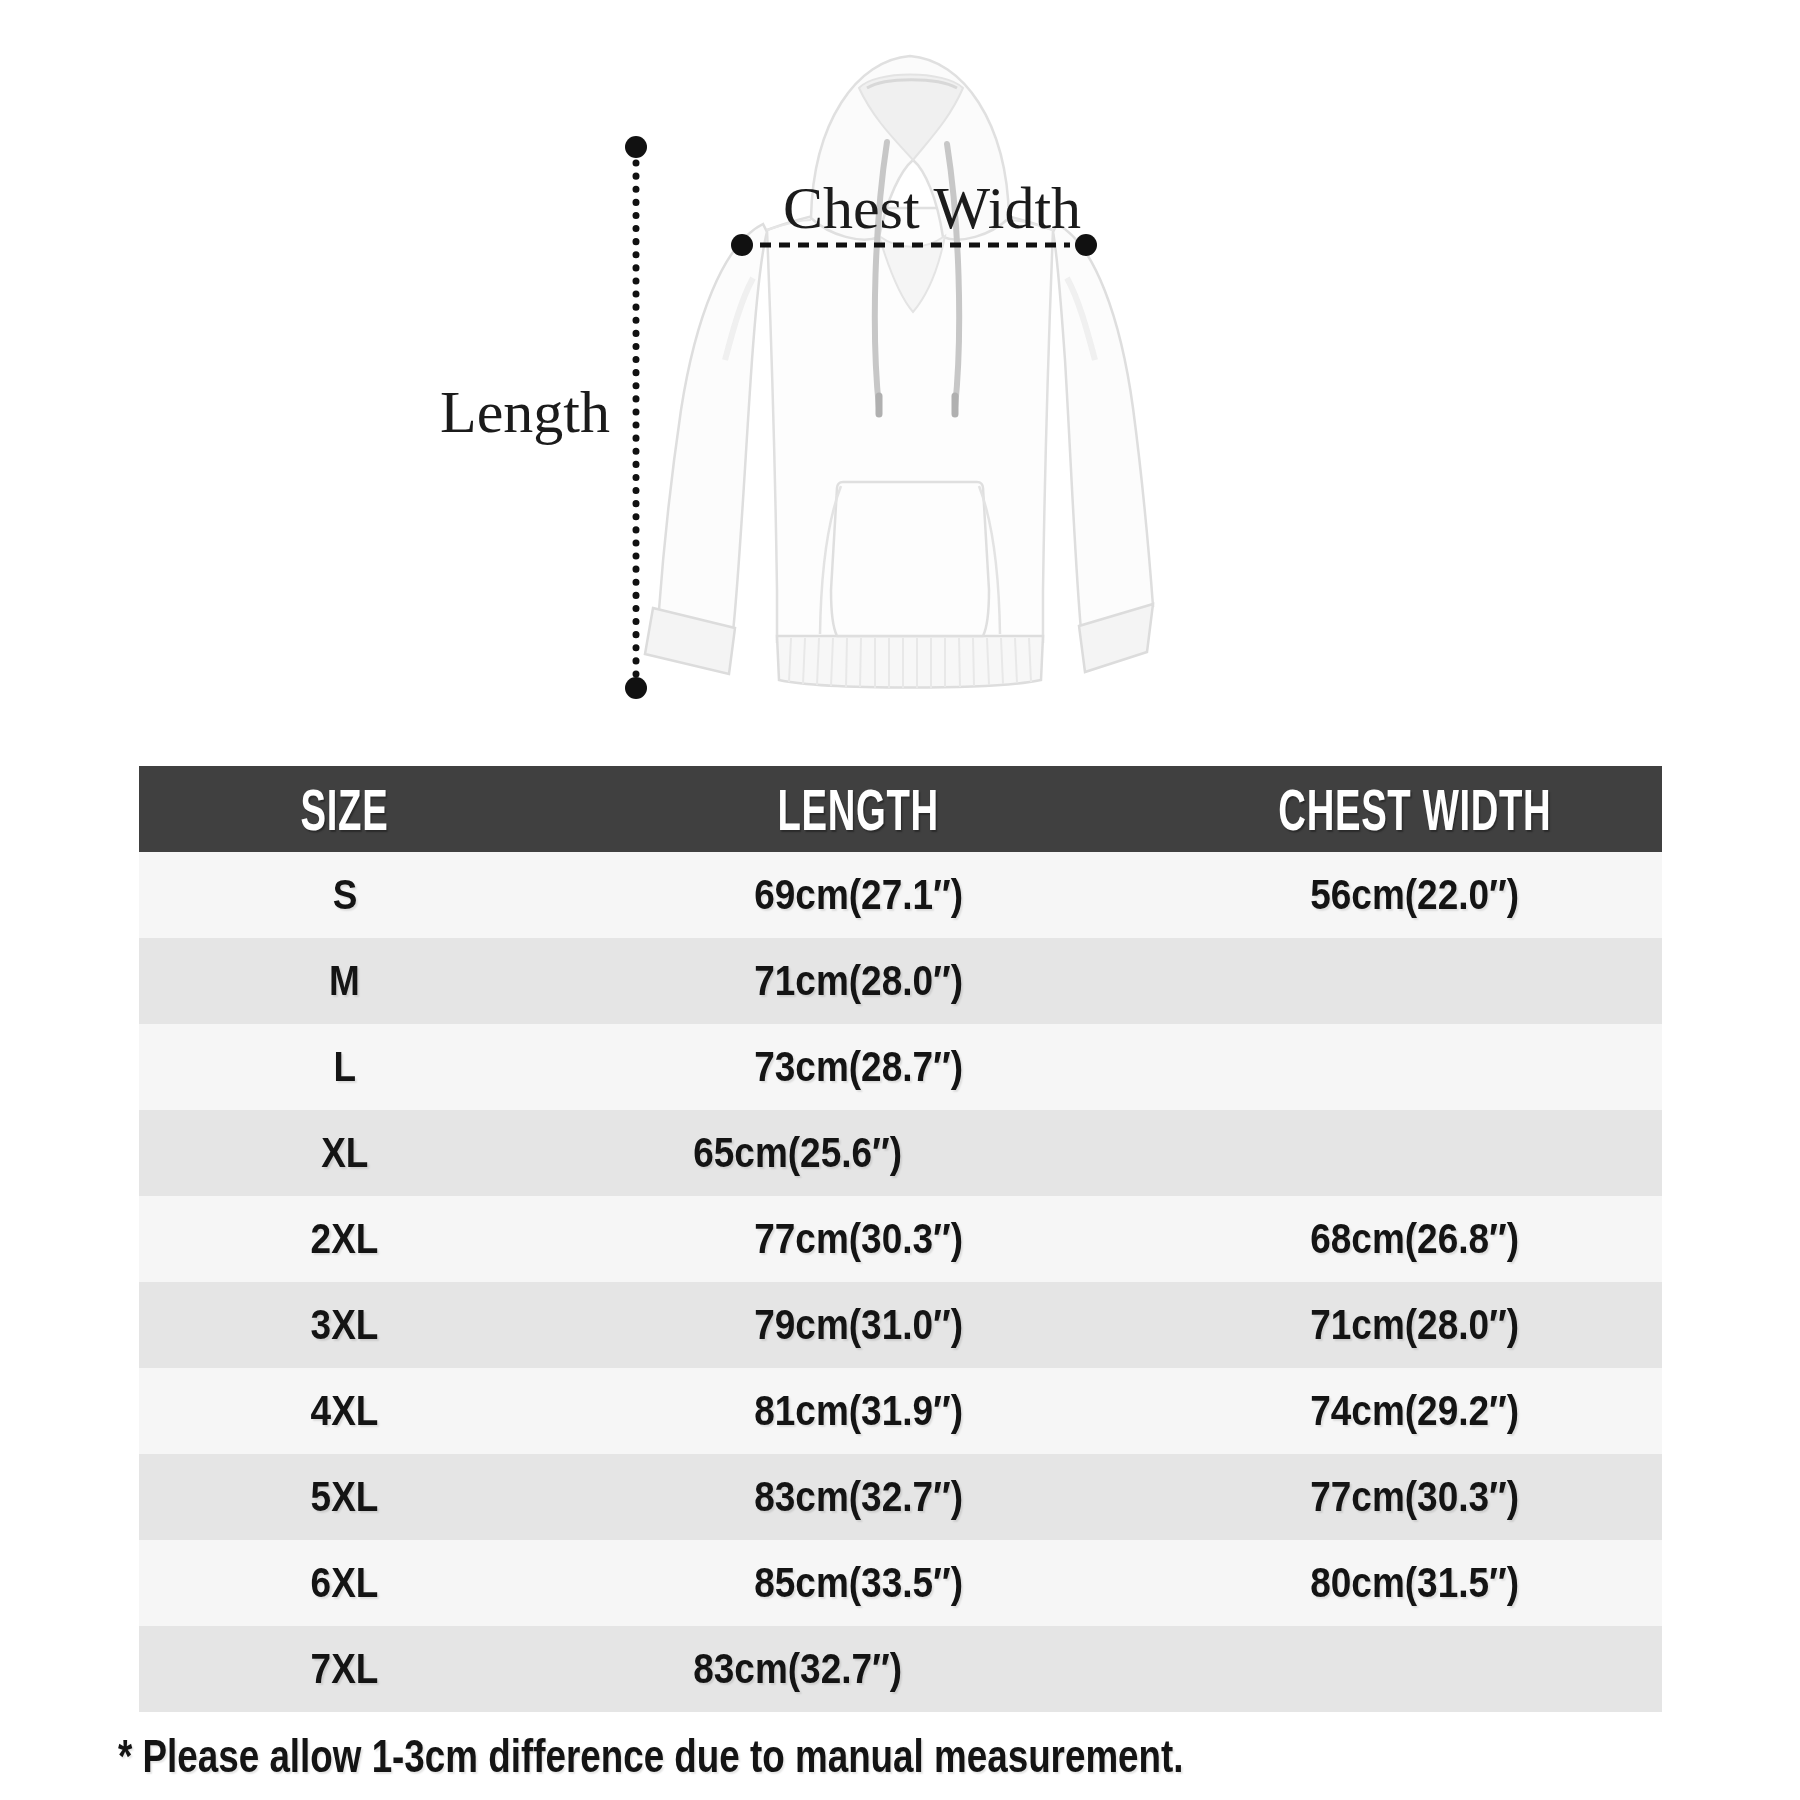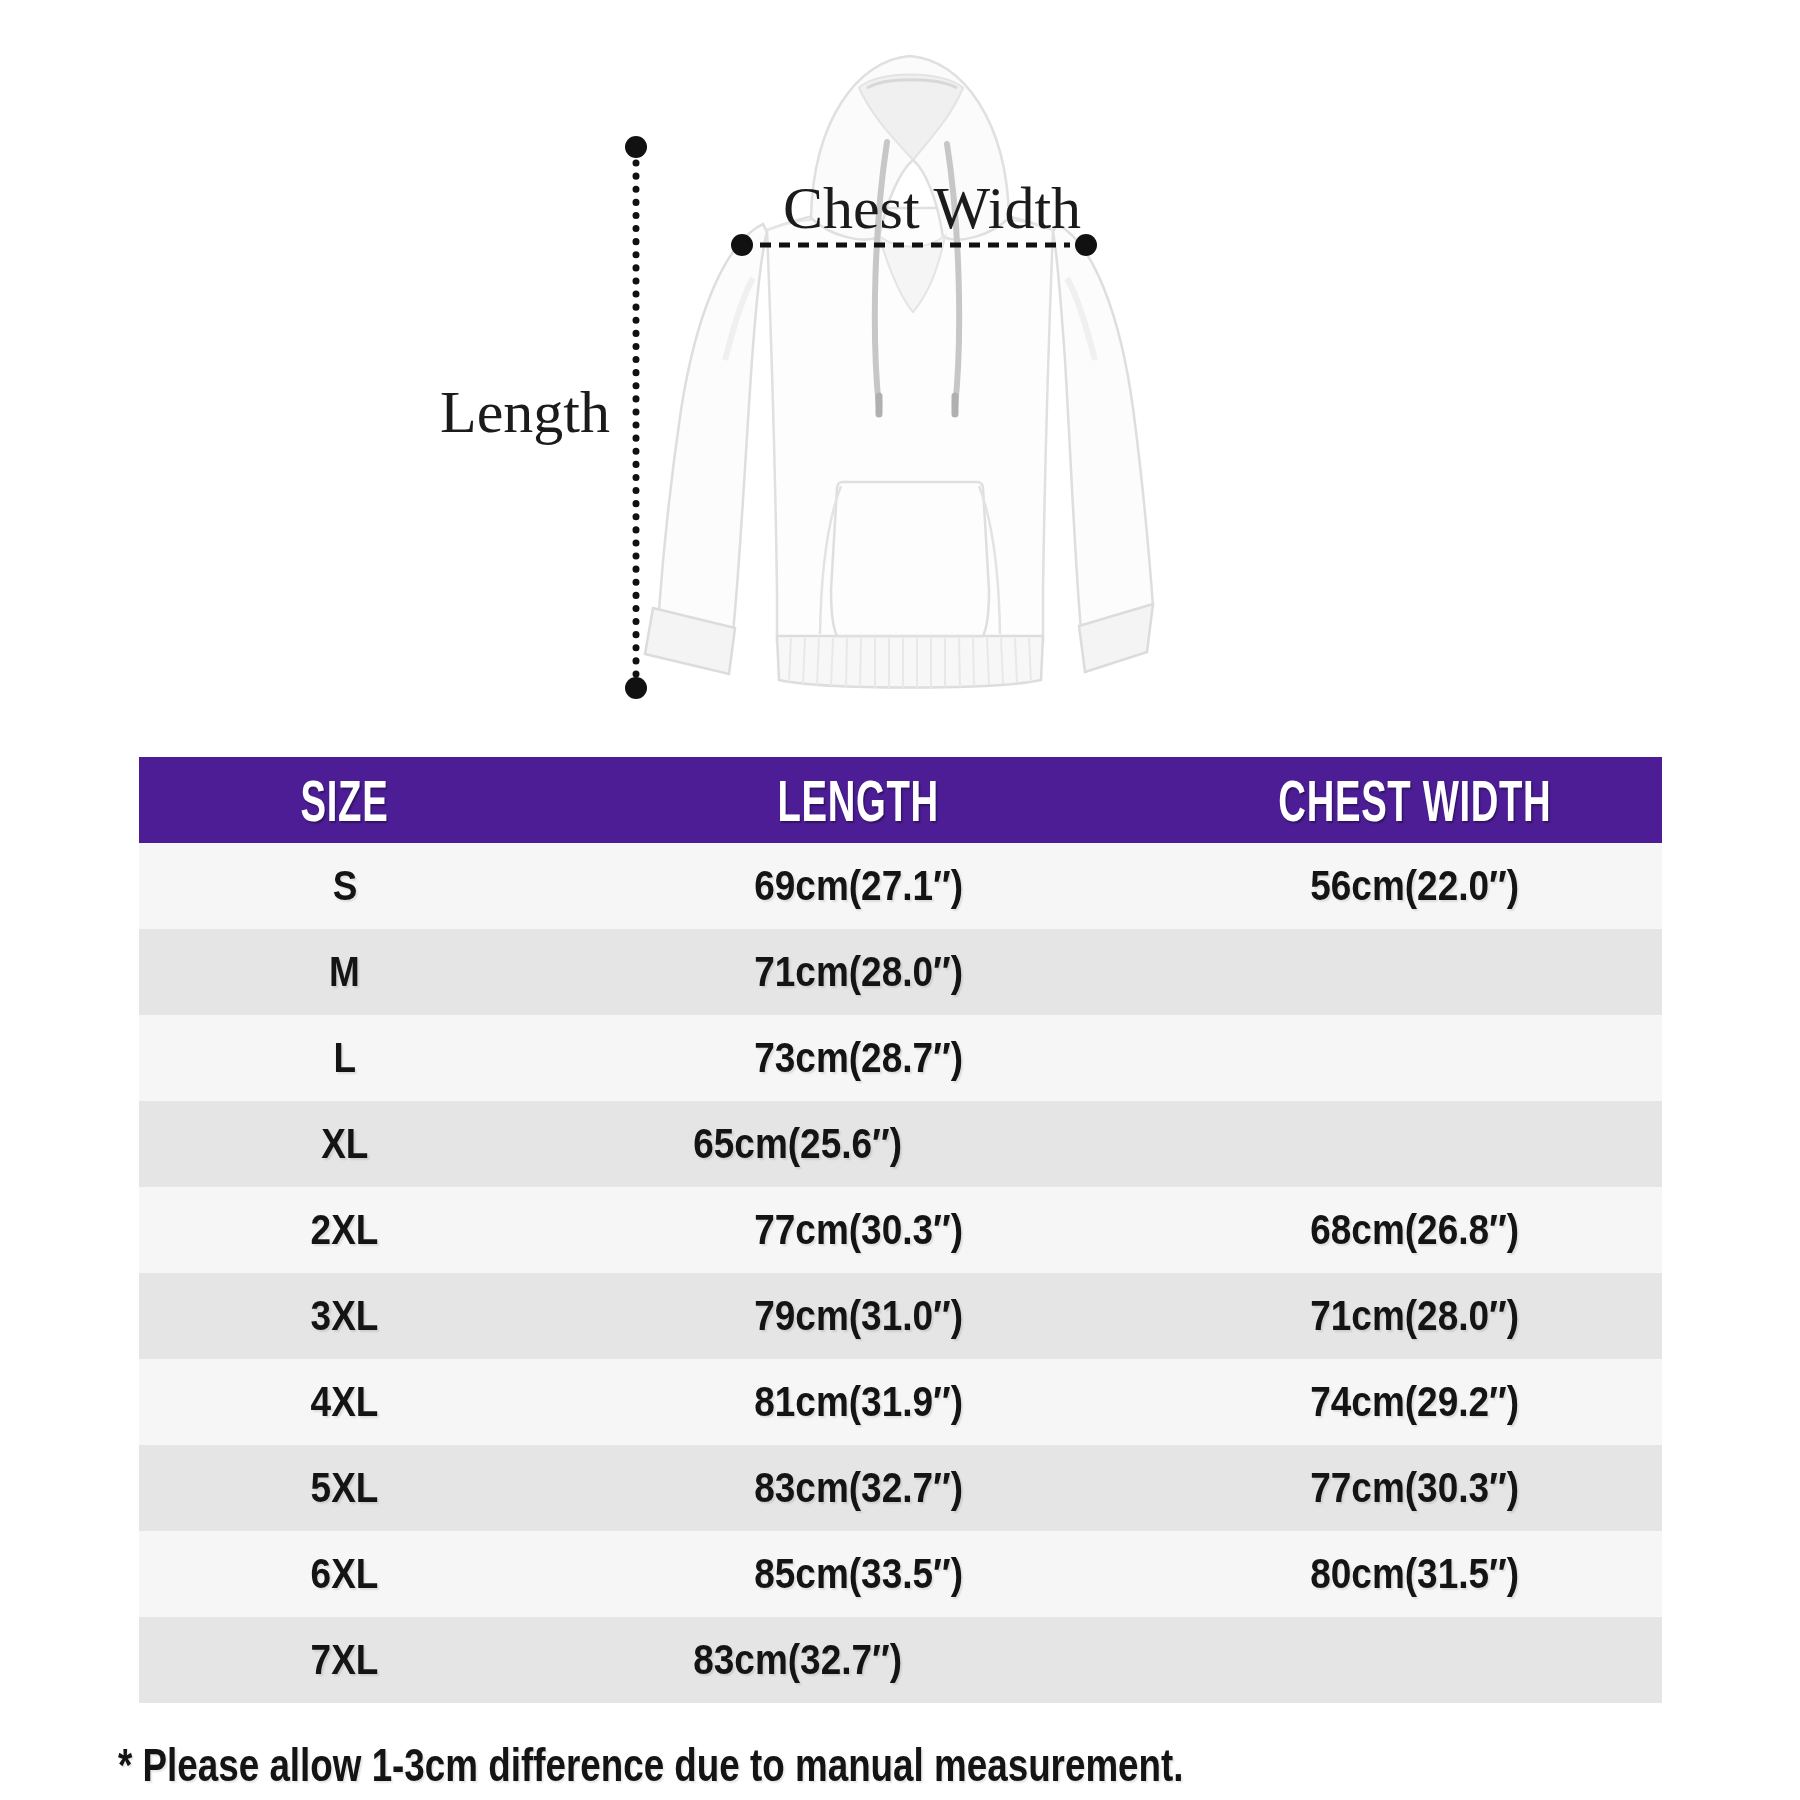--- a/index.html
+++ b/index.html
@@ -14,40 +14,40 @@
     font-size:60px;color:#1b1b1b;white-space:nowrap;transform:translateX(-50%);
   }
   #length-label{left:525px;top:378px;}
   #chest-label{left:932px;top:174px;}
   .measure-svg{position:absolute;overflow:visible;}
   #v-line-svg{left:614px;top:135px;}
   #h-line-svg{left:720px;top:223px;}
   
   #size-table{position:absolute;left:139px;top:757px;width:1523px;}
   .t-row{display:flex;width:100%;height:86px;align-items:center;}
-  .t-head{background:#4c1d95;}
+  .t-head{background:#404040;margin-top:9px;}
   .t-row.light{background:#f6f6f6;}
   .t-row.dark{background:#e5e5e5;}
   .t-cell{box-sizing:border-box;text-align:center;overflow:visible;white-space:nowrap;}
   .c1{width:27%;}
   .c2{width:40.5%;}
   .c3{width:32.5%;}
   .head-txt{
     display:inline-block;transform:scaleX(0.66);transform-origin:center;
     font-weight:bold;font-size:58px;color:#ffffff;letter-spacing:1px;
     text-shadow:2px 2px 2px rgba(0,0,0,0.35);
   }
   .cell-txt{
     display:inline-block;transform:scaleX(0.88);transform-origin:center;
     font-weight:bold;font-size:42px;color:#141414;
     text-shadow:2px 2px 2px rgba(0,0,0,0.10);
   }
   
   #footnote{
-    position:absolute;left:118px;top:1726px;height:60px;line-height:60px;white-space:nowrap;margin-top:9px;
+    position:absolute;left:118px;top:1726px;height:60px;line-height:60px;white-space:nowrap;
   }
   #footnote .cell-txt{transform:scaleX(0.80);transform-origin:left center;font-size:46px;}
 </style>
 </head>
 <body>
 
 <div id="canvas">
 
   <div id="hoodie-wrap">
     <svg viewBox="0 0 580 680" width="580" height="680">

